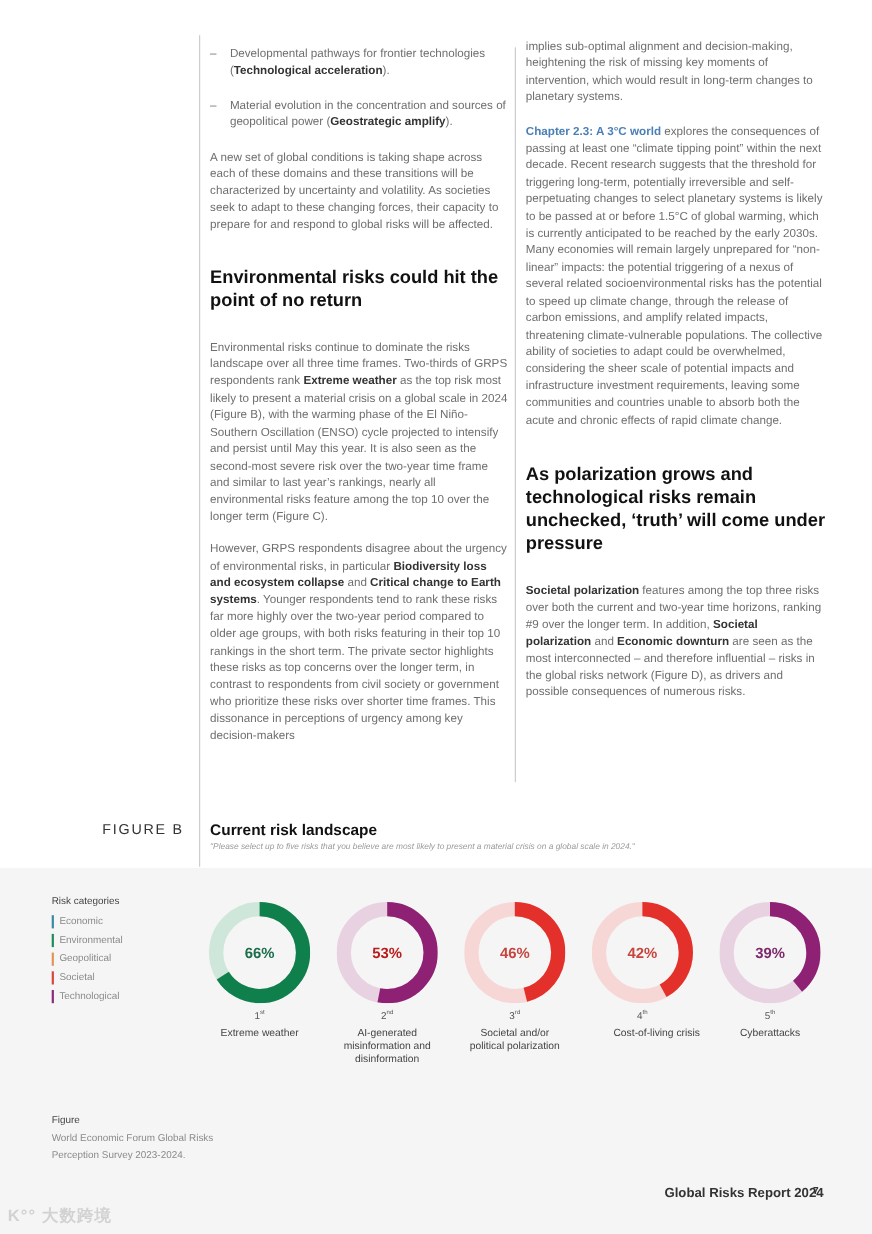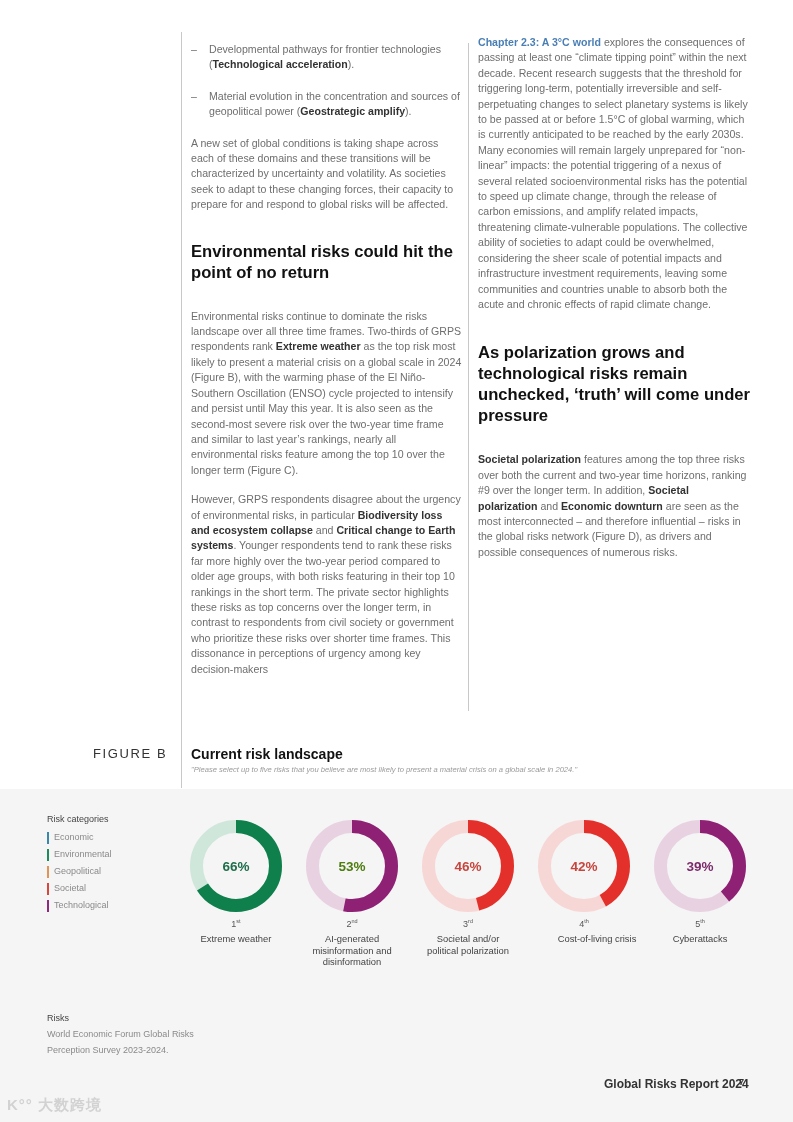--- a/index.html
+++ b/index.html
@@ -70,20 +70,21 @@
   <p class="para">A new set of global conditions is taking shape across each of these domains and these transitions will be characterized by uncertainty and volatility. As societies seek to adapt to these changing forces, their capacity to prepare for and respond to global risks will be affected.</p>
 
   <h2 class="h2-left">Environmental risks could hit the point of no return</h2>
 
   <p class="para mb-14"><span>Environmental risks continue to dominate the risks landscape over all three time frames. Two-thirds of GRPS respondents rank </span><b>Extreme weather</b><span> as the top risk most likely to present a material crisis on a global scale in 2024 (Figure B), with the warming phase of the El Niño-Southern Oscillation (ENSO) cycle projected to intensify and persist until May this year. It is also seen as the second-most severe risk over the two-year time frame and similar to last year’s rankings, nearly all environmental risks feature among the top 10 over the longer term (Figure C).</span></p>
 
   <p class="para"><span>However, GRPS respondents disagree about the urgency of environmental risks, in particular </span><b>Biodiversity loss and ecosystem collapse</b><span> and </span><b>Critical change to Earth systems</b><span>. Younger respondents tend to rank these risks far more highly over the two-year period compared to older age groups, with both risks featuring in their top 10 rankings in the short term. The private sector highlights these risks as top concerns over the longer term, in contrast to respondents from civil society or government who prioritize these risks over shorter time frames. This dissonance in perceptions of urgency among key decision-makers</span></p>
 </div>
 
 <div class="col col-right">
+  <p class="para mb-16">implies sub-optimal alignment and decision-making, heightening the risk of missing key moments of intervention, which would result in long-term changes to planetary systems.</p>
 
   <p class="para"><span class="link">Chapter 2.3: A 3°C world</span><span> explores the consequences of passing at least one “climate tipping point” within the next decade. Recent research suggests that the threshold for triggering long-term, potentially irreversible and self-perpetuating changes to select planetary systems is likely to be passed at or before 1.5°C of global warming, which is currently anticipated to be reached by the early 2030s. Many economies will remain largely unprepared for “non-linear” impacts: the potential triggering of a nexus of several related socioenvironmental risks has the potential to speed up climate change, through the release of carbon emissions, and amplify related impacts, threatening climate-vulnerable populations. The collective ability of societies to adapt could be overwhelmed, considering the sheer scale of potential impacts and infrastructure investment requirements, leaving some communities and countries unable to absorb both the acute and chronic effects of rapid climate change.</span></p>
 
   <h2 class="h2-right">As polarization grows and technological risks remain unchecked, ‘truth’ will come under pressure</h2>
 
   <p class="para"><b>Societal polarization</b><span> features among the top three risks over both the current and two-year time horizons, ranking #9 over the longer term. In addition, </span><b>Societal polarization</b><span> and </span><b>Economic downturn</b><span> are seen as the most interconnected – and therefore influential – risks in the global risks network (Figure D), as drivers and possible consequences of numerous risks.</span></p>
 </div>
 
 <div class="fig-label">FIGURE B</div>
 <div class="fig-title">Current risk landscape</div>
@@ -123,21 +124,21 @@
       </svg>
       <div class="donut-pct" style="color:#1d6e4a">66%</div>
     </div>
     <div class="donut-rank" style="left: 171px;"><span>1</span><sup>st</sup></div>
     <div class="donut-name" style="left: 171px;">Extreme weather</div>
     <div class="donut" style="left: 306px;">
       <svg width="92" height="92" viewBox="0 0 92 92">
         <circle cx="46" cy="46" r="39.5" fill="none" stroke="#e8d2e2" stroke-width="13"></circle>
         <circle cx="46" cy="46" r="39.5" fill="none" stroke="#8e2173" stroke-width="13" stroke-dasharray="131.53848440580464 248.18581963359367" transform="rotate(-90 46 46)"></circle>
       </svg>
-      <div class="donut-pct" style="color:#4d7c0f">53%</div>
+      <div class="donut-pct" style="color:#b91c1c">53%</div>
     </div>
     <div class="donut-rank" style="left: 287px;"><span>2</span><sup>nd</sup></div>
     <div class="donut-name" style="left: 287px; width: 130px; padding: 0px 22px;">AI-generated misinformation and disinformation</div>
     <div class="donut" style="left: 422px;">
       <svg width="92" height="92" viewBox="0 0 92 92">
         <circle cx="46" cy="46" r="39.5" fill="none" stroke="#f6d7d5" stroke-width="13"></circle>
         <circle cx="46" cy="46" r="39.5" fill="none" stroke="#e3302b" stroke-width="13" stroke-dasharray="114.1654770314531 248.18581963359367" transform="rotate(-90 46 46)"></circle>
       </svg>
       <div class="donut-pct" style="color:#c6463f">46%</div>
     </div>
@@ -157,20 +158,20 @@
         <circle cx="46" cy="46" r="39.5" fill="none" stroke="#e8d2e2" stroke-width="13"></circle>
         <circle cx="46" cy="46" r="39.5" fill="none" stroke="#8e2173" stroke-width="13" stroke-dasharray="96.79246965710153 248.18581963359367" transform="rotate(-90 46 46)"></circle>
       </svg>
       <div class="donut-pct" style="color:#7d2a6c">39%</div>
     </div>
     <div class="donut-rank" style="left: 635px;"><span>5</span><sup>th</sup></div>
     <div class="donut-name" style="left: 635px;">Cyberattacks</div>
   </div>
 
 <div class="source">
-  <div class="source-title">Risks</div>
+  <div class="source-title">Figure</div>
   <div class="source-text">World Economic Forum Global Risks Perception Survey 2023-2024.</div>
 </div>
 
 <div class="footer">Global Risks Report 2024</div>
 <div class="footer-page">7</div>
 
 <div class="watermark">K°° 大数跨境</div>
 
 </body></html>

